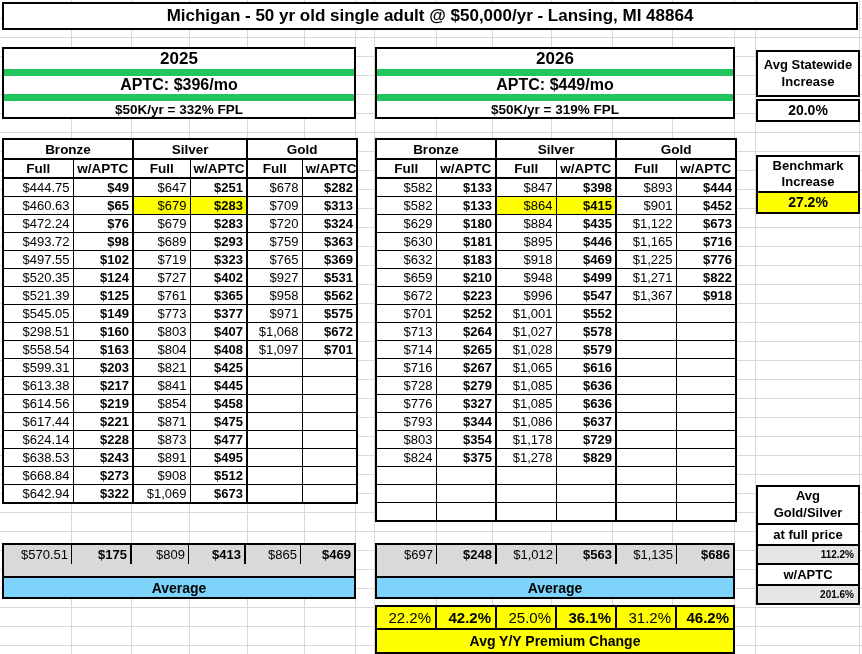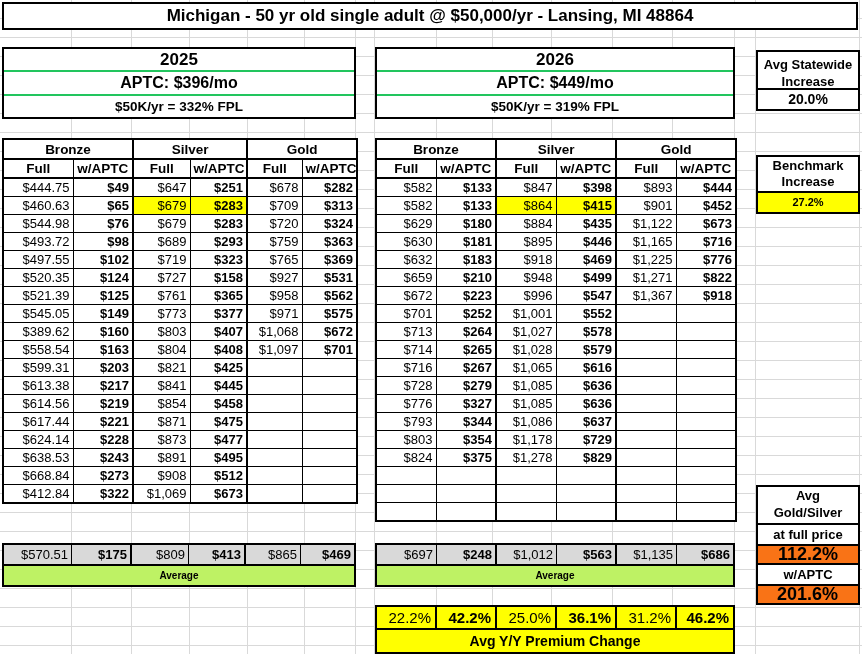--- a/index.html
+++ b/index.html
@@ -31,37 +31,37 @@
         transparent 860px 100%);
   }
   .abs{position:absolute;box-sizing:border-box;}
   
   #title{left:2px;top:2px;width:856px;height:28px;border:2px solid #000;background:#fff;
     display:flex;align-items:center;justify-content:center;font-size:17px;font-weight:bold;}
   
   .panel{border:2px solid #000;background:#fff;display:flex;flex-direction:column;}
   #panel2025{left:2px;top:47px;width:354px;height:72px;}
   #panel2026{left:375px;top:47px;width:360px;height:72px;}
-  .panel .prow{flex:1;display:flex;align-items:center;justify-content:center;font-weight:bold;border-bottom:2px solid #22c55e;}
+  .panel .prow{flex:1;display:flex;align-items:center;justify-content:center;font-weight:bold;border-bottom:7px solid #22c55e;}
   .panel .prow:last-child{border-bottom:none;}
   .panel .yr{font-size:17px;}
   .panel .aptc{font-size:16px;}
   .panel .fpl{font-size:13.5px;}
   
   .sbox{border:2px solid #000;background:#fff;display:flex;align-items:center;justify-content:center;
     text-align:center;font-weight:bold;font-size:13px;line-height:1.25;}
   #swLabel{left:756px;top:50px;width:104px;height:47px;}
-  #swValue{left:756px;top:88px;width:104px;height:23px;font-size:14px;}
+  #swValue{left:756px;top:99px;width:104px;height:23px;font-size:14px;}
   #bmLabel{left:756px;top:155px;width:104px;height:38px;}
-  #bmValue{left:756px;top:191px;width:104px;height:23px;font-size:11px;background:#ffff00;}
+  #bmValue{left:756px;top:191px;width:104px;height:23px;font-size:14px;background:#ffff00;}
   
   #gsBox{left:756px;top:485px;width:104px;border:2px solid #000;background:#fff;font-weight:bold;}
   #gsBox .row{border-top:2px solid #000;height:19px;display:flex;align-items:center;justify-content:center;font-size:13px;background:#fff;}
   #gsBox .row.first{border-top:none;height:36px;flex-direction:column;line-height:1.3;}
-  #gsBox .row.yellow{background:#f97316;justify-content:flex-end;padding-right:20px;font-size:18px;box-sizing:border-box;}
+  #gsBox .row.yellow{background:#e5e5e5;justify-content:flex-end;padding-right:4px;font-size:10px;box-sizing:border-box;}
   
   table.ptable{position:absolute;border-collapse:collapse;table-layout:fixed;background:#fff;border:2px solid #000;}
   table.ptable th,table.ptable td{border:1px solid #000;height:17px;padding:0 3px;overflow:hidden;white-space:nowrap;font-size:13px;}
   table.ptable th.group{border:2px solid #000;font-weight:bold;text-align:center;height:18px;font-size:13.5px;}
   table.ptable th.sub{font-weight:bold;text-align:center;border-bottom:2px solid #000;font-size:13.5px;}
   table.ptable .gsep{border-right:2px solid #000;}
   table.ptable td.full{text-align:right;font-weight:normal;}
   table.ptable td.waptc{text-align:right;font-weight:bold;}
   table.ptable td.hl{background:#ffff00;}
   #t2025{left:2px;top:138px;width:354px;}
@@ -70,21 +70,21 @@
   .avgblock{border:2px solid #000;background:#d9d9d9;}
   #avg2025{left:2px;top:543px;width:354px;}
   #avg2026{left:375px;top:543px;width:360px;}
   .avgcells{display:grid;}
   .avgcells .c{border-right:1px solid #000;height:19px;display:flex;align-items:center;justify-content:flex-end;
     padding-right:3px;font-size:13px;background:#d9d9d9;box-sizing:border-box;}
   .avgcells .c.bold{font-weight:bold;}
   .avgcells .c.gsep{border-right:2px solid #000;}
   .avgcells .c:last-child{border-right:none;}
   .avglabel{border-top:2px solid #000;height:19px;display:flex;align-items:center;justify-content:center;
-    font-weight:bold;font-size:10px;background:#bef264;}
+    font-weight:bold;font-size:14px;background:#7dd3fc;margin-top:12px;}
   
   #yoy{left:375px;top:605px;width:360px;border:2px solid #000;background:#ffff00;}
   #yoyCells{display:grid;grid-template-columns:repeat(5,60px) 1fr;}
   #yoyCells .c{border-right:2px solid #000;height:21px;display:flex;align-items:center;justify-content:flex-end;
     padding-right:4px;font-size:15px;background:#ffff00;box-sizing:border-box;}
   #yoyCells .c.bold{font-weight:bold;}
   #yoyCells .c:last-child{border-right:none;}
   #yoyLabel{border-top:2px solid #000;height:22px;display:flex;align-items:center;justify-content:center;
     font-weight:bold;font-size:14px;background:#ffff00;}
 </style>
@@ -150,21 +150,21 @@
         </tr>
         <tr>
           <td class="full">$460.63</td>
           <td class="waptc gsep">$65</td>
           <td class="full hl">$679</td>
           <td class="waptc gsep hl">$283</td>
           <td class="full">$709</td>
           <td class="waptc">$313</td>
         </tr>
         <tr>
-          <td class="full">$544.98</td>
+          <td class="full">$472.24</td>
           <td class="waptc gsep">$76</td>
           <td class="full">$679</td>
           <td class="waptc gsep">$283</td>
           <td class="full">$720</td>
           <td class="waptc">$324</td>
         </tr>
         <tr>
           <td class="full">$493.72</td>
           <td class="waptc gsep">$98</td>
           <td class="full">$689</td>
@@ -177,42 +177,42 @@
           <td class="waptc gsep">$102</td>
           <td class="full">$719</td>
           <td class="waptc gsep">$323</td>
           <td class="full">$765</td>
           <td class="waptc">$369</td>
         </tr>
         <tr>
           <td class="full">$520.35</td>
           <td class="waptc gsep">$124</td>
           <td class="full">$727</td>
-          <td class="waptc gsep">$158</td>
+          <td class="waptc gsep">$402</td>
           <td class="full">$927</td>
           <td class="waptc">$531</td>
         </tr>
         <tr>
           <td class="full">$521.39</td>
           <td class="waptc gsep">$125</td>
           <td class="full">$761</td>
           <td class="waptc gsep">$365</td>
           <td class="full">$958</td>
           <td class="waptc">$562</td>
         </tr>
         <tr>
           <td class="full">$545.05</td>
           <td class="waptc gsep">$149</td>
           <td class="full">$773</td>
           <td class="waptc gsep">$377</td>
           <td class="full">$971</td>
           <td class="waptc">$575</td>
         </tr>
         <tr>
-          <td class="full">$389.62</td>
+          <td class="full">$298.51</td>
           <td class="waptc gsep">$160</td>
           <td class="full">$803</td>
           <td class="waptc gsep">$407</td>
           <td class="full">$1,068</td>
           <td class="waptc">$672</td>
         </tr>
         <tr>
           <td class="full">$558.54</td>
           <td class="waptc gsep">$163</td>
           <td class="full">$804</td>
@@ -270,21 +270,21 @@
         </tr>
         <tr>
           <td class="full">$668.84</td>
           <td class="waptc gsep">$273</td>
           <td class="full">$908</td>
           <td class="waptc gsep">$512</td>
           <td class="full"></td>
           <td class="waptc"></td>
         </tr>
         <tr>
-          <td class="full">$412.84</td>
+          <td class="full">$642.94</td>
           <td class="waptc gsep">$322</td>
           <td class="full">$1,069</td>
           <td class="waptc gsep">$673</td>
           <td class="full"></td>
           <td class="waptc"></td>
         </tr>
       </tbody>
     </table>
   <table id="t2026" class="ptable">
       <colgroup>

